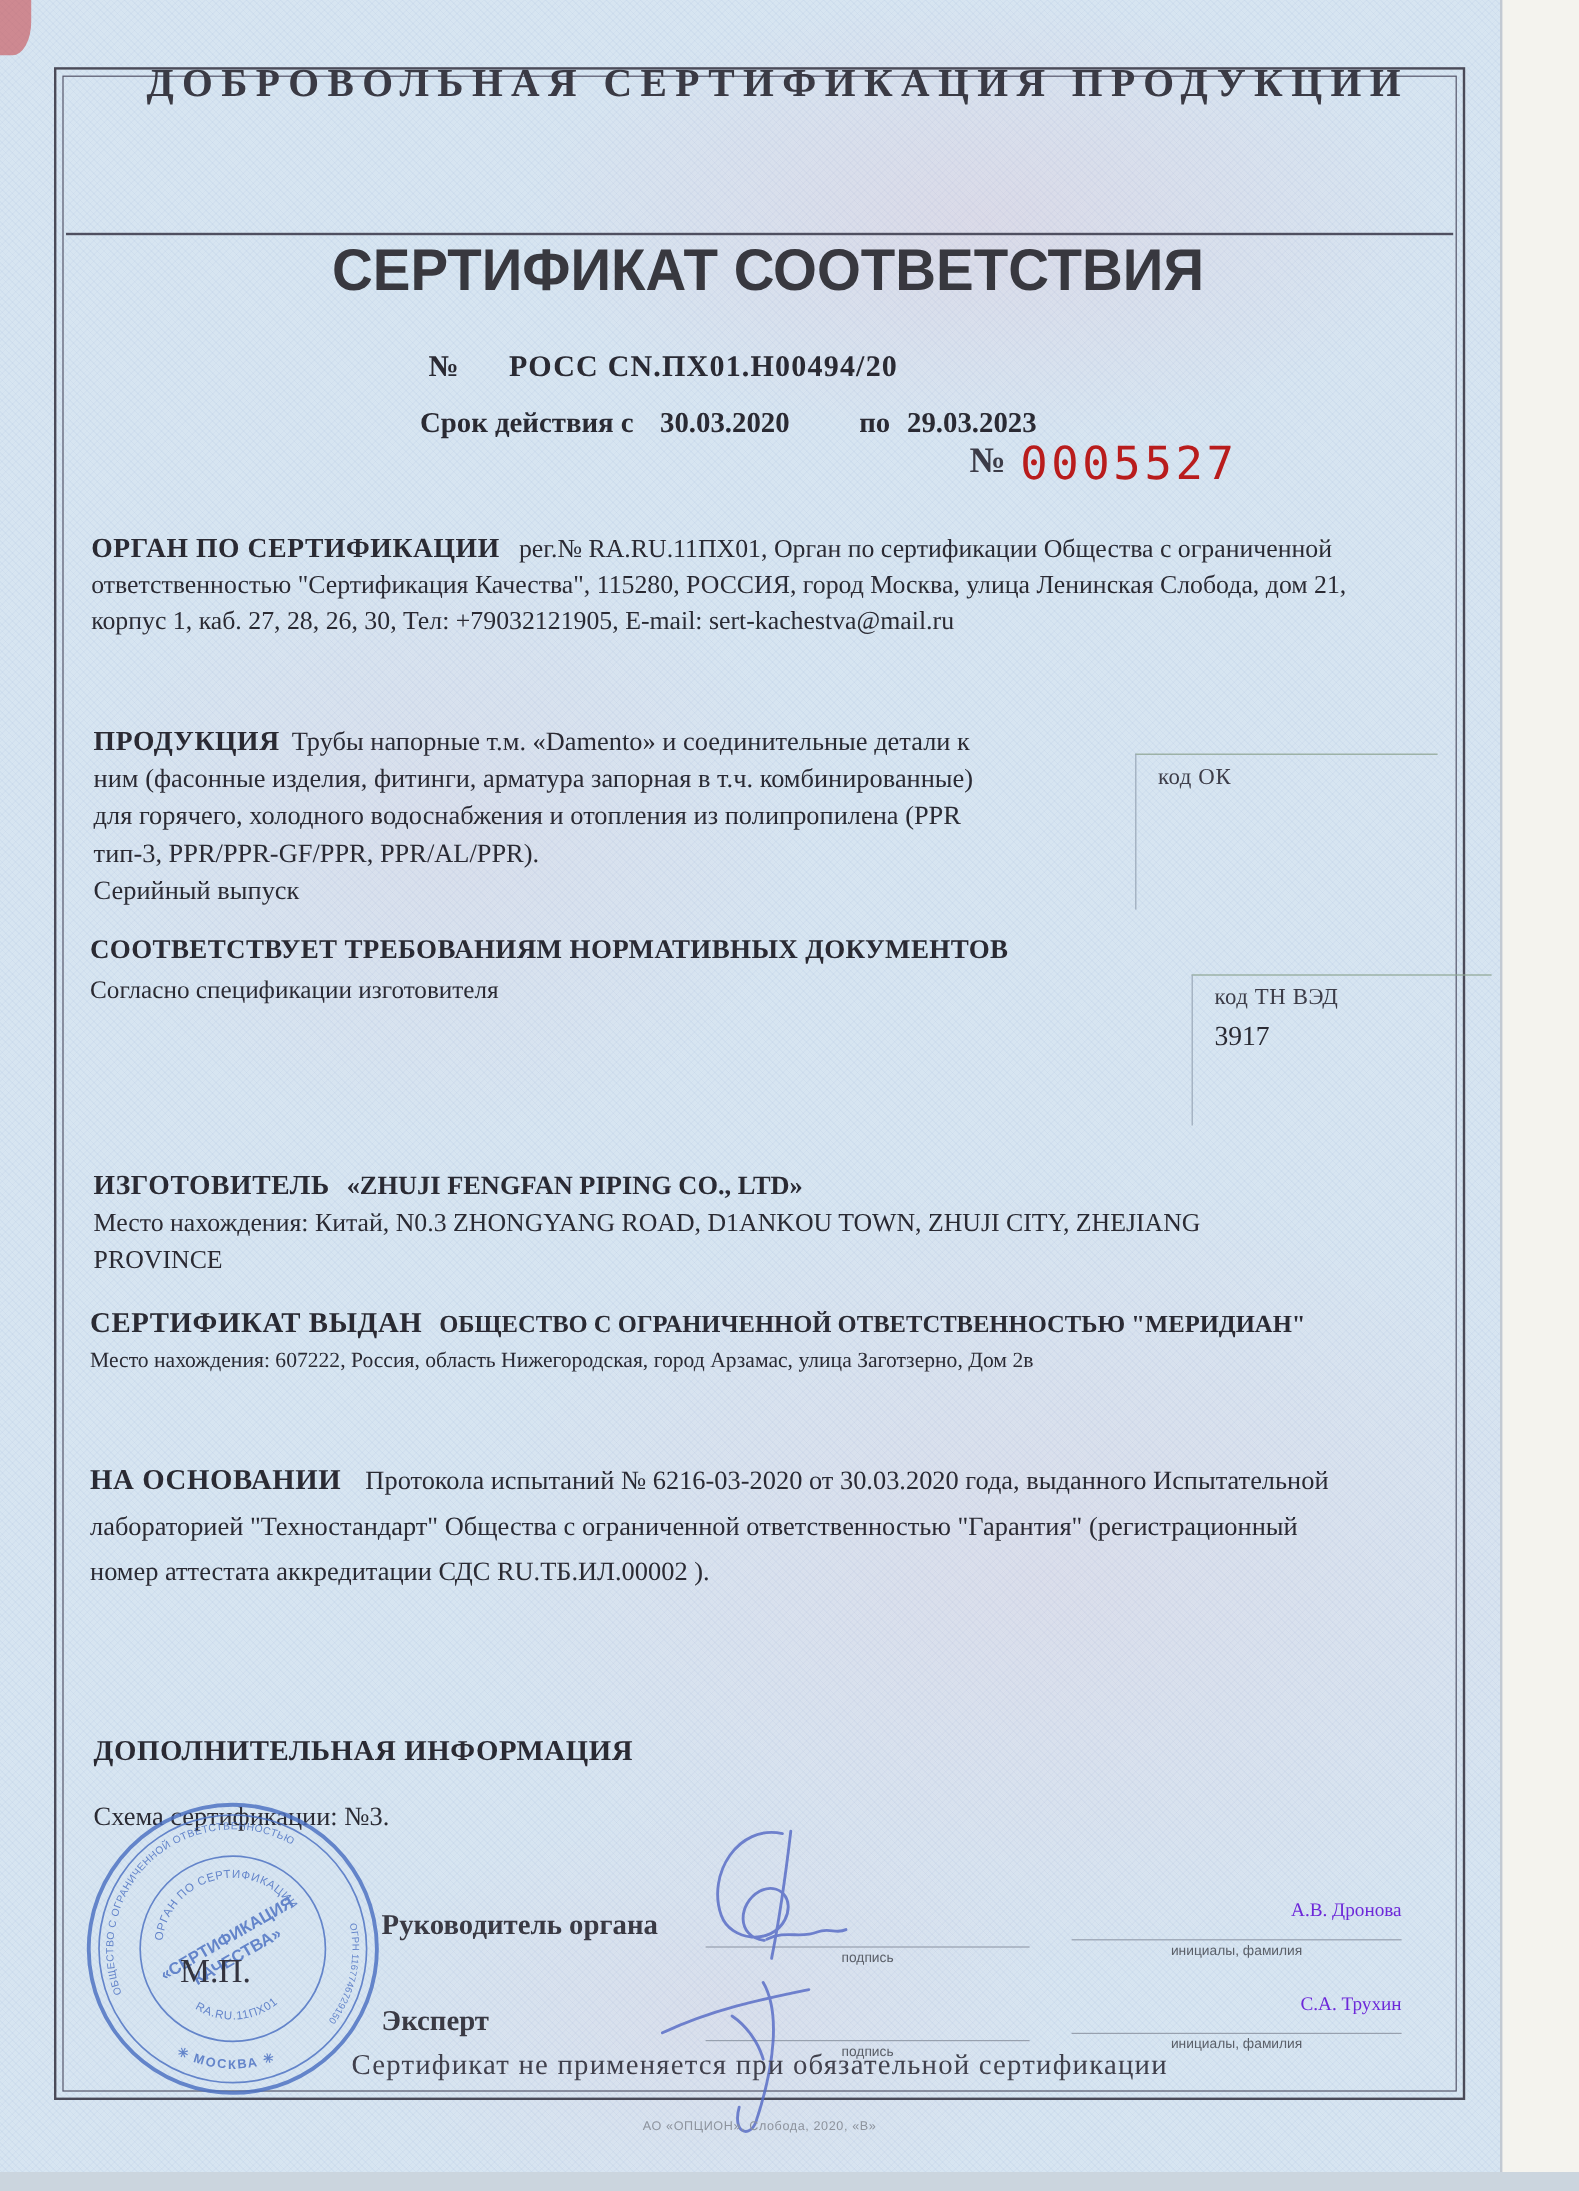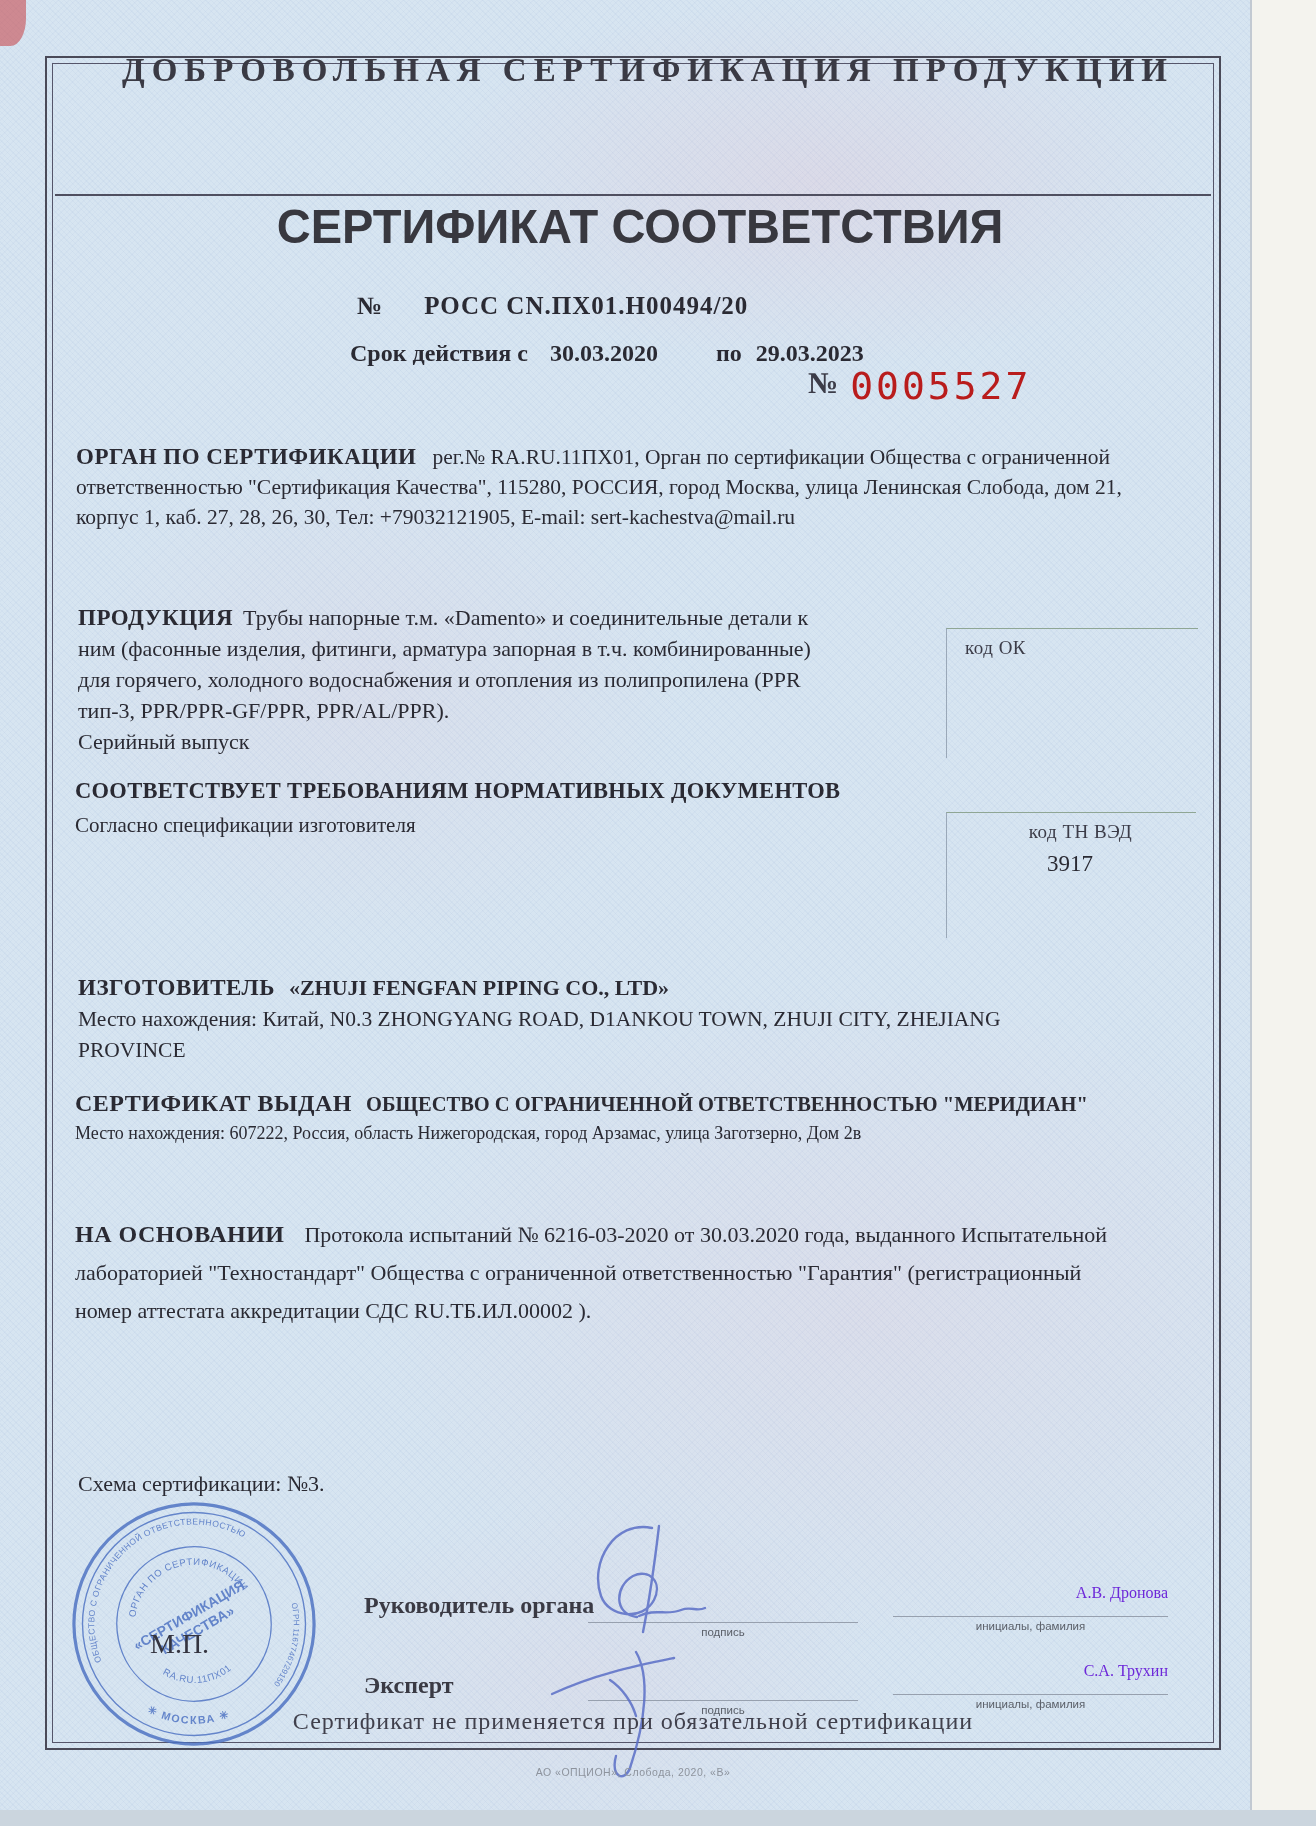--- a/index.html
+++ b/index.html
@@ -54,21 +54,21 @@
 
   .sec-organ { left:76px; top:442px; width:1052px; }
   .sec-organ .lbl { font-size:23px; margin-right:16px; }
 
   .sec-product { left:78px; top:602px; width:740px; font-size:22px; line-height:31px; }
   .sec-product .lbl { font-size:23px; margin-right:10px; }
 
   .side-box { position:absolute; border-top:1.5px solid #8fa694; border-left:1.5px solid #9aa8b8;
     padding:8px 0 0 18px; }
   .box-ok { left:946px; top:628px; width:252px; height:130px; }
-  .box-tnved { left:946px; top:812px; width:250px; height:126px;text-align:center; }
+  .box-tnved { left:993px; top:812px; width:250px; height:126px; }
   .side-box .cap { font-size:19px; color:#3c3c48; letter-spacing:0.5px; }
   .side-box .val { font-size:23px; margin-top:6px; width:210px; line-height:29px; }
 
   .sec-conforms { left:75px; top:776px; width:880px; }
   .sec-conforms .lbl { font-size:22.5px; letter-spacing:0.3px; }
   .sec-conforms .txt { display:block; font-size:21px; margin-top:4px; }
 
   .sec-manufacturer { left:78px; top:972px; width:1010px; font-size:21.5px; line-height:31px; }
   .sec-manufacturer .lbl { font-size:23px; margin-right:14px; }
   .sec-manufacturer .name { font-weight:bold; font-size:22px; }
@@ -82,21 +82,21 @@
   .sec-basis .lbl { font-size:24px; margin-right:20px; }
 
   .sec-additional { left:78px; top:1445px; }
   .sec-additional .lbl { font-size:24px; letter-spacing:0.5px; }
   .sec-additional .txt { display:block; font-size:22px; margin-top:24px; }
 
   .stamp-wrap { position:absolute; left:60px; top:1490px; width:268px; height:268px;
     transform:rotate(-12deg); opacity:0.82; }
   .mp-note { position:absolute; left:150px; top:1628px; font-size:28px; color:#34343f; }
 
-  .sig-label { position:absolute; font-size:24px; font-weight:bold; color:#3a3a44;margin-left:46px; }
+  .sig-label { position:absolute; font-size:24px; font-weight:bold; color:#3a3a44; }
   .sig-line { position:absolute; border-top:1.5px solid #97a0ae; }
   .sig-caption { position:absolute; font-size:11.5px; color:#5a5f68; text-align:center;
     font-family:"Liberation Sans", sans-serif; }
   .sig-name { position:absolute; font-size:16px; color:#6d28d9; text-align:right; }
   .scribble { position:absolute; }
 
   .footer-note { position:absolute; left:0; top:1708px; width:1266px; text-align:center;
     font-size:24px; color:#40404c; letter-spacing:1px; }
   .print-info { position:absolute; left:0; top:1766px; width:1266px; text-align:center;
     font-family:"Liberation Sans", sans-serif; font-size:10.5px; color:#8d939d;
@@ -161,20 +161,21 @@
 <div class="para sec-issued">
   <span class="lbl">СЕРТИФИКАТ ВЫДАН</span><span class="name">ОБЩЕСТВО С ОГРАНИЧЕННОЙ ОТВЕТСТВЕННОСТЬЮ "МЕРИДИАН"</span>
   <span class="addr">Место нахождения: 607222, Россия, область Нижегородская, город Арзамас, улица Заготзерно, Дом 2в</span>
 </div>
 
 <div class="para sec-basis">
   <span class="lbl">НА ОСНОВАНИИ</span><span>Протокола испытаний № 6216-03-2020 от 30.03.2020 года, выданного Испытательной лабораторией "Техностандарт" Общества с ограниченной ответственностью "Гарантия" (регистрационный номер аттестата аккредитации СДС RU.ТБ.ИЛ.00002 ).</span>
 </div>
 
 <div class="para sec-additional">
+  <span class="lbl">ДОПОЛНИТЕЛЬНАЯ ИНФОРМАЦИЯ</span>
   <span class="txt">Схема сертификации: №3.</span>
 </div>
 
 <div class="stamp-wrap">
   <svg width="268" height="268" viewBox="0 0 250 250">
     <g stroke="#4b70c2" fill="none">
       <circle cx="125" cy="125" r="112" stroke-width="3"></circle>
       <circle cx="125" cy="125" r="104" stroke-width="1.3"></circle>
       <circle cx="125" cy="125" r="72" stroke-width="1.3"></circle>
     </g>

